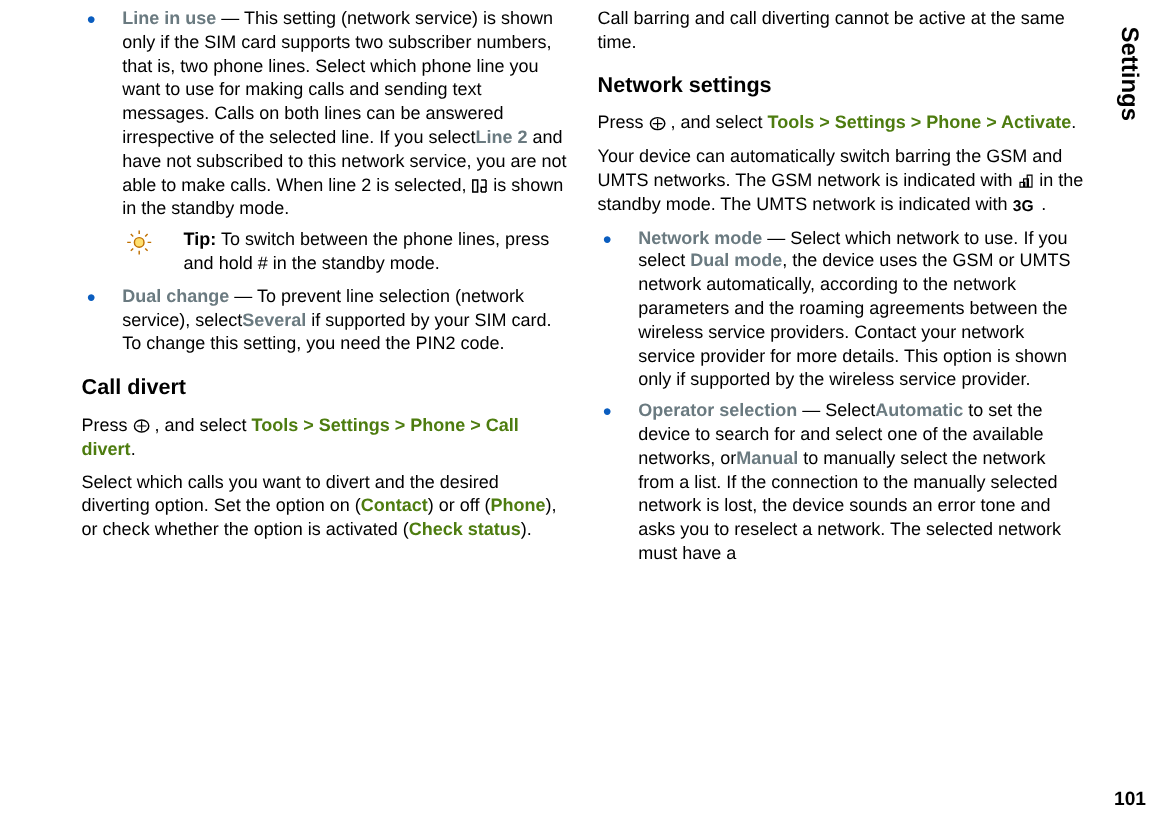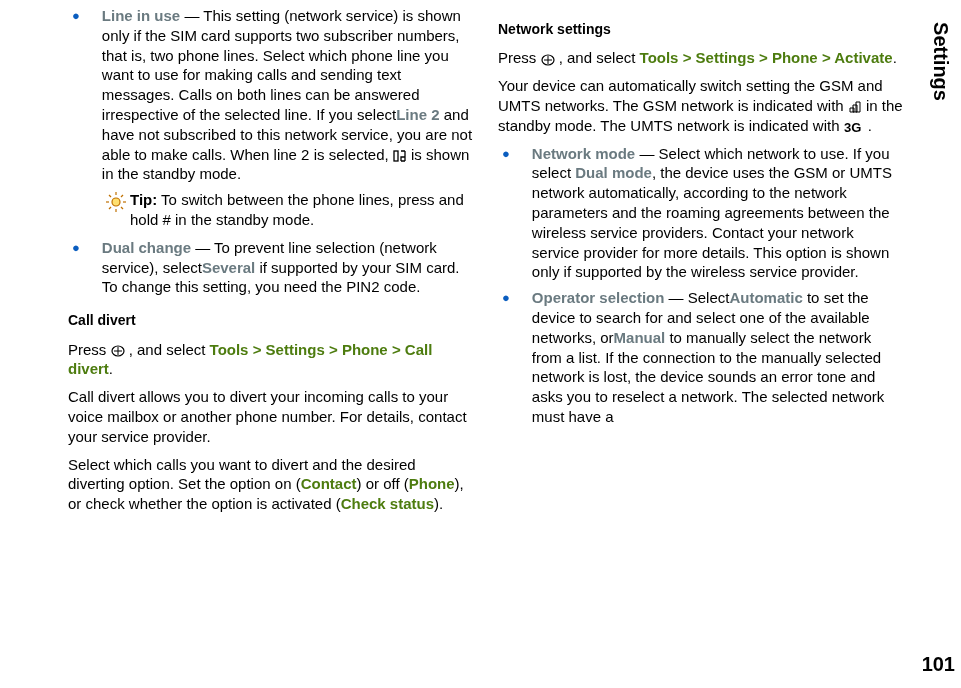--- a/index.html
+++ b/index.html
@@ -5,31 +5,31 @@
   * { box-sizing: border-box; margin: 0; padding: 0; }
   html, body { width: 961px; height: 688px; font-family: Arial, Helvetica, sans-serif; font-size: 15px; background: #fff; color: #000; }
   .page { display: flex; width: 961px; height: 688px; position: relative; padding: 6px 4px 6px 56px; }
   .col { width: 430px; padding: 0 12px; line-height: 1.32; }
   .col + .col { }
   .bullet-item { display: flex; margin-bottom: 6px; }
   .bullet-item .dot { color: #0a5dbf; font-size: 13px; line-height: 1.5; margin-right: 10px; margin-left: 4px; }
   .bullet-item .txt { flex: 1; margin-left: 12px; }
   .bold-blue { color: #6a7a80; font-weight: bold; }
   .bold-gray { color: #4d7c0f; font-weight: bold; }
-  .tip-row { display: flex; margin: 6px 0 8px 36px; }
+  .tip-row { display: flex; margin: 6px 0 8px 36px; gap: 23px; }
   .tip-icon { width: 26px; flex-shrink:0; }
   .tip-icon svg { width: 24px; height: 24px; }
   .tip-txt { flex:1; }
-  .h2 { font-weight: bold; font-size: 14px; margin: 14px 0 10px 0; }
+  .h2 { font-weight: bold; font-size: 18px; margin: 14px 0 10px 0; }
   .p { margin-bottom: 8px; }
   .inline-icon { display:inline-block; vertical-align: middle; }
   .inline-icon svg { display:block; }
   .side-label { position: absolute; right: 6px; top: 6px; width: 30px; height: 110px; display:flex; align-items:center; justify-content:center; }
   .side-label span { transform: rotate(90deg); font-weight: bold; font-size: 20px; white-space: nowrap; }
-  .page-num { position:absolute; right: 6px; bottom: 12px; font-weight:bold; font-size: 20px; }
+  .page-num { position:absolute; right: 6px; bottom: 12px; font-weight:bold; font-size: 16px; }
   .draft { position:absolute; left:0; top:0; bottom:0; width:52px; }
 </style>
 </head>
 <body>
 
 <div class="page">
 
   <div class="draft">
     
   </div>
@@ -77,44 +77,44 @@
     <div class="h2">Call divert</div>
 
     <div class="p">
       <span>Press </span><span class="inline-icon"><svg width="14" height="14" viewBox="0 0 14 14">
             <ellipse cx="7" cy="7" rx="6" ry="5" fill="none" stroke="#000" stroke-width="1.2"></ellipse>
             <line x1="3" y1="7" x2="11" y2="7" stroke="#000" stroke-width="1"></line>
             <line x1="7" y1="3" x2="7" y2="11" stroke="#000" stroke-width="1"></line>
           </svg></span><span> , and select </span><span class="bold-gray">Tools</span><span class="bold-gray"> &gt; </span><span class="bold-gray">Settings</span><span class="bold-gray"> &gt; </span><span class="bold-gray">Phone</span><span class="bold-gray"> &gt; </span><span class="bold-gray">Call divert</span><span>.</span>
     </div>
 
-    <div class="p">Call divert allows you to divert your incoming calls to your voice mailbox or another phone number. For details, contact your service provider.</div>
 
     <div class="p">
       <span>Select which calls you want to divert and the desired diverting option. Set the option on (</span><span class="bold-gray">Contact</span><span>) or off (</span><span class="bold-gray">Phone</span><span>), or check whether the option is activated (</span><span class="bold-gray">Check status</span><span>).</span>
     </div>
 
   </div>
 
   <div class="col">
 
 
+    <div class="p">Call barring and call diverting cannot be active at the same time.</div>
 
     <div class="h2">Network settings</div>
 
     <div class="p">
       <span>Press </span><span class="inline-icon"><svg width="14" height="14" viewBox="0 0 14 14">
             <ellipse cx="7" cy="7" rx="6" ry="5" fill="none" stroke="#000" stroke-width="1.2"></ellipse>
             <line x1="3" y1="7" x2="11" y2="7" stroke="#000" stroke-width="1"></line>
             <line x1="7" y1="3" x2="7" y2="11" stroke="#000" stroke-width="1"></line>
           </svg></span><span> , and select </span><span class="bold-gray">Tools</span><span class="bold-gray"> &gt; </span><span class="bold-gray">Settings</span><span class="bold-gray"> &gt; </span><span class="bold-gray">Phone</span><span class="bold-gray"> &gt; </span><span class="bold-gray">Activate</span><span>.</span>
     </div>
 
     <div class="p">
-      <span>Your device can automatically switch setting the GSM and UMTS networks. The GSM network is indicated with </span><span class="inline-icon"><svg width="14" height="14" viewBox="0 0 14 14">
+      <span>Your device can automatically switch barring the GSM and UMTS networks. The GSM network is indicated with </span><span class="inline-icon"><svg width="14" height="14" viewBox="0 0 14 14">
             <path d="M2 12 L2 8 L6 8 L6 12 Z M5 12 L5 5 L9 5 L9 12 Z M8 12 L8 2 L12 2 L12 12 Z" fill="none" stroke="#000" stroke-width="1"></path>
           </svg></span><span> in the standby mode. The UMTS network is indicated with </span><span class="inline-icon"><svg width="24" height="14" viewBox="0 0 24 14">
             <text x="0" y="12" font-size="13" font-weight="bold" font-family="Arial">3G</text>
           </svg></span><span>.</span>
     </div>
 
     <div class="bullet-item">
       <div class="dot">●</div>
       <div class="txt">
         <span class="bold-blue">Network mode</span><span>  — Select which network to use. If you select </span><span class="bold-blue">Dual mode</span><span>, the device uses the GSM or UMTS network automatically, according to the network parameters and the roaming agreements between the wireless service providers. Contact your network service provider for more details. This option is shown only if supported by the wireless service provider.</span>

